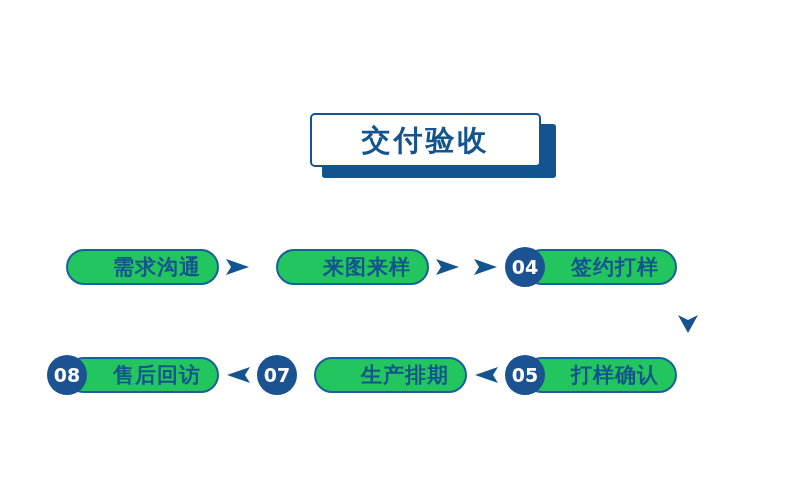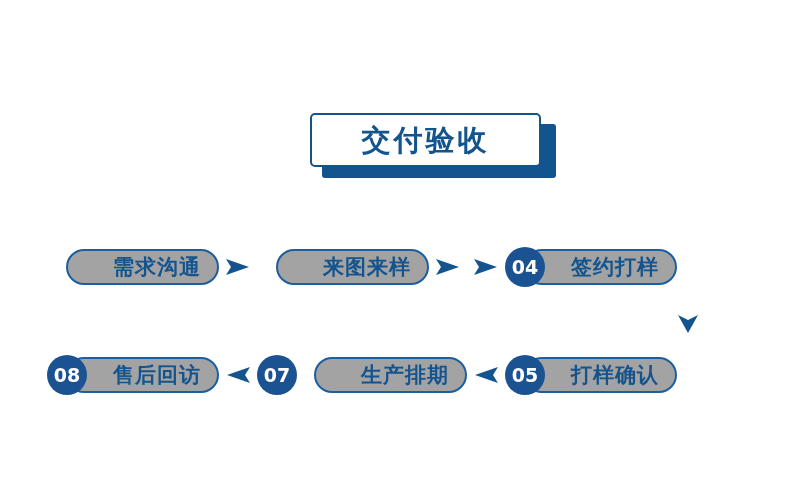--- a/index.html
+++ b/index.html
@@ -80,21 +80,21 @@
     height: 42px;
     flex: 0 0 auto;
   }
 
   .step-pill {
     position: relative;
     height: 36px;
     box-sizing: border-box;
     border: 2px solid #1B5FA0;
     border-radius: 19px;
-    background: #a3a3a3;
+    background: #22c55e;
     display: flex;
     align-items: center;
     padding-left: 45px;
     padding-right: 16px;
     margin-left: 19px;
   }
 
   .step-label {
     color: #14548E;
     font-size: 21px;

